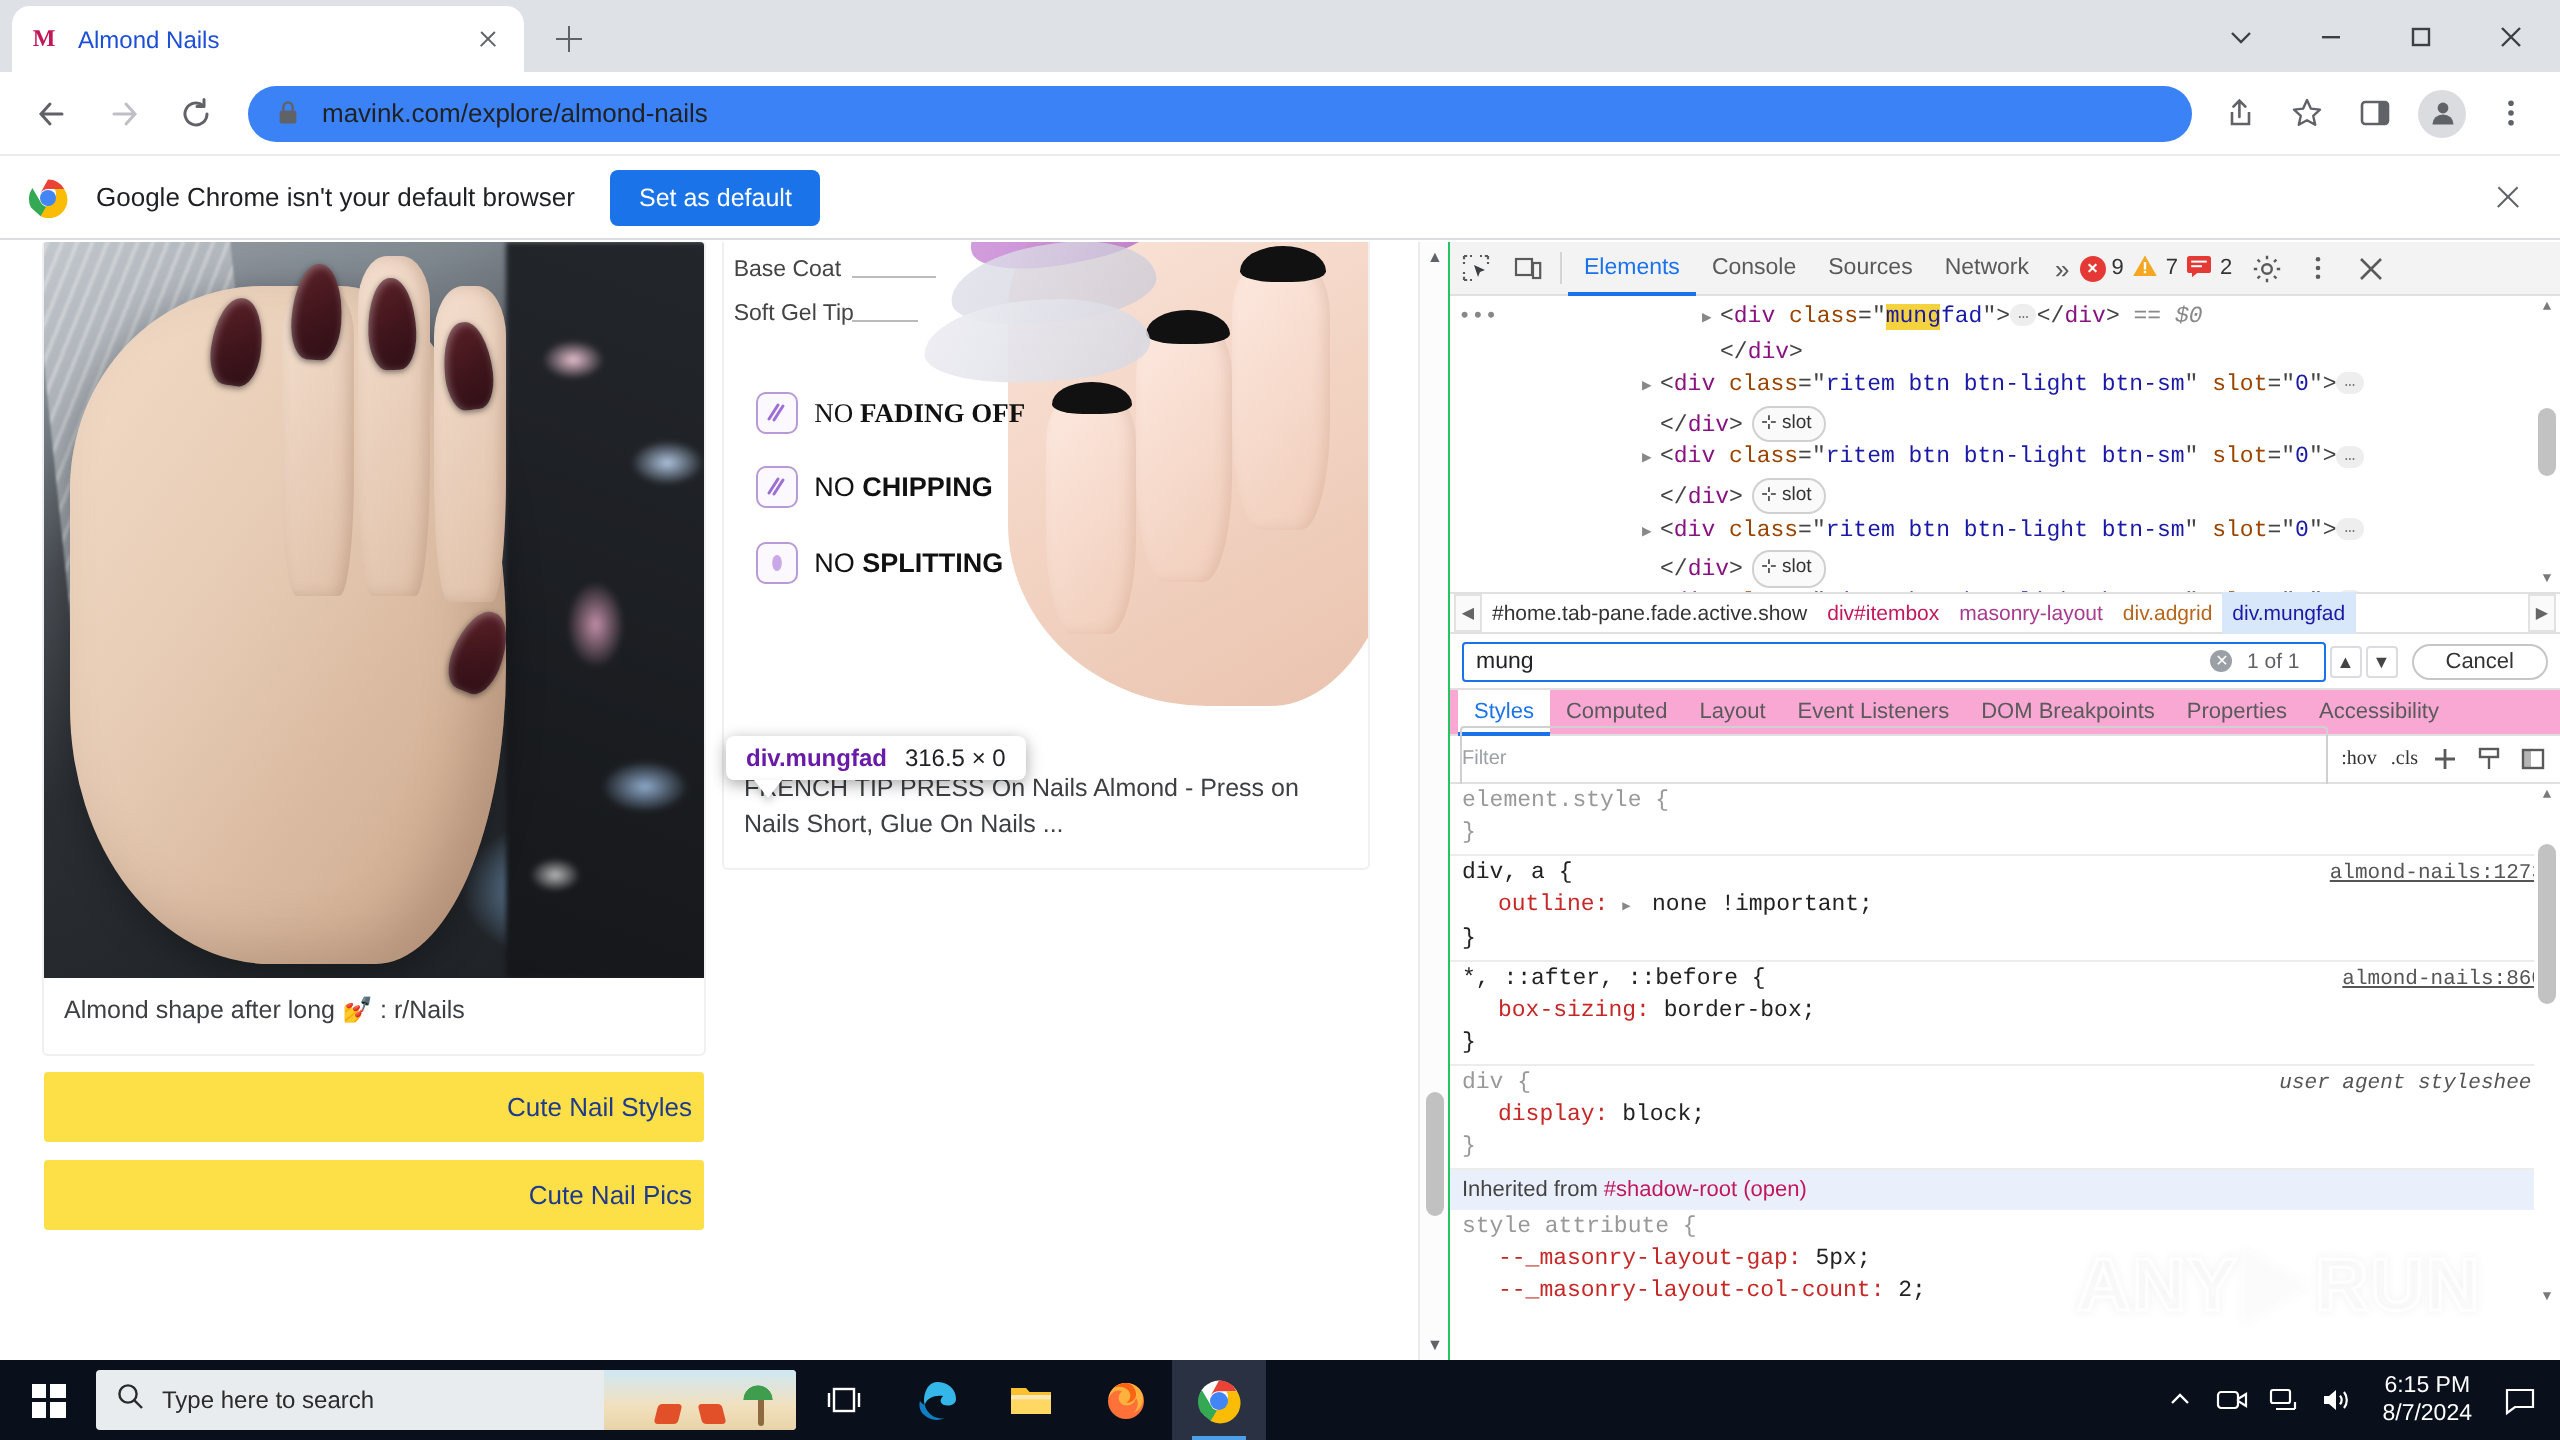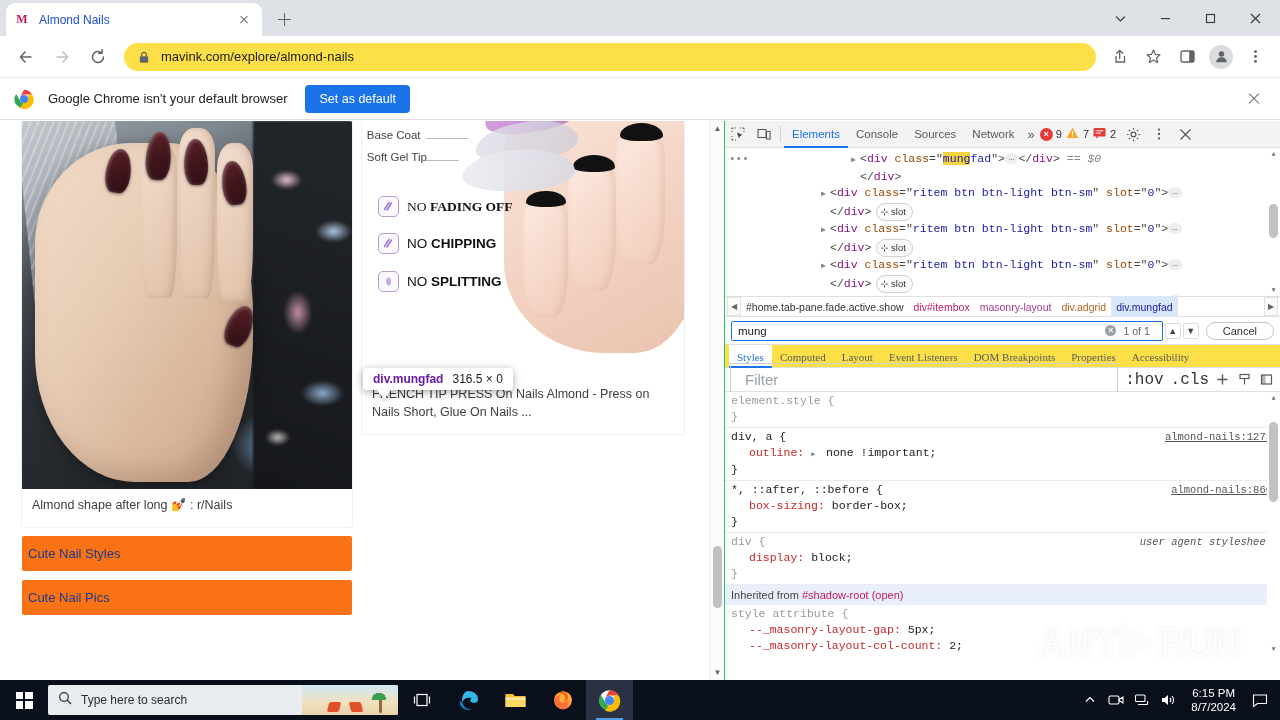--- a/index.html
+++ b/index.html
@@ -48,21 +48,21 @@
 
   
   .toolbar {
     position:absolute; left:0; top:36px; width:1280px; height:42px;
     background:#fff; display:flex; align-items:center; padding:0 8px;
     border-bottom:1px solid #e8eaed;
   }
   .navbtn { width:32px;height:32px; margin:0 2px; display:flex;align-items:center;justify-content:center; border-radius:50%; color:#5f6368; }
   .navbtn.disabled { color:#bdc1c6; }
   .omnibox {
-    flex:1; height:28px; margin:0 6px 0 8px; background:#fde047; border-radius:14px;
+    flex:1; height:28px; margin:0 6px 0 8px; background:#3b82f6; border-radius:14px;
     display:flex; align-items:center; padding:0 14px;
   }
   .lock { width:13px;height:13px; margin-right:10px; flex:none; color:#5f6368; }
   .url { font-size:13px; color:#202124; white-space:nowrap; overflow:hidden; }
   .toolbar-right { display:flex; align-items:center; }
   .tbicon { width:30px;height:30px; margin:0 2px; display:flex;align-items:center;justify-content:center; color:#5f6368; }
   .avatar { width:24px;height:24px;border-radius:50%;background:#dadce0; display:flex;align-items:center;justify-content:center; }
 
   
   .infobar {
@@ -138,22 +138,22 @@
   }
   .finger { position:absolute; background:linear-gradient(120deg,#f3dece,#dfc0a8); box-shadow:inset -3px 0 7px rgba(150,110,85,.3); }
   .nail {
     position:absolute; background:linear-gradient(150deg,#5d2128,#40151c 55%,#2e0f15);
     border-radius:48% 48% 36% 36% / 60% 60% 40% 40%;
     box-shadow:inset 1px 1px 4px rgba(255,255,255,.35), 0 1px 3px rgba(0,0,0,.5);
   }
 
   
   .chip {
-    background:#f97316; color:#1f3a8a; font-size:13px;
-    text-align:left; padding:10px 6px; margin-top:9px; border-radius:2px;
+    background:#fde047; color:#1f3a8a; font-size:13px;
+    text-align:right; padding:10px 6px; margin-top:9px; border-radius:2px;
   }
 
   
   .prod {
     position:relative; width:100%; height:257px; background:#fff; overflow:hidden;
   }
   .prod-hand {
     position:absolute; right:-6%; top:-6%; width:62%; height:104%;
     background:linear-gradient(150deg,#fbe7dd 0%,#f4d6c6 45%,#e9c2ae 100%);
     border-radius:40% 30% 34% 50% / 26% 48% 42% 34%;
@@ -254,27 +254,27 @@
   .search-val { flex:1; }
   .clear-x { width:11px;height:11px;border-radius:50%;background:#9aa0a6; color:#fff; font-size:8px; display:flex;align-items:center;justify-content:center; margin-right:7px; }
   .match-count { font-size:10.5px; color:#5f6368; margin-right:6px; }
   .arrbtn { width:16px;height:16px; display:flex;align-items:center;justify-content:center; color:#444; font-size:9px; border:1px solid #dadce0; border-radius:2px; margin-left:2px; }
   .cancel-btn {
     margin-left:7px; border:1px solid #c6c6c6; border-radius:10px; font-size:11px; color:#333;
     padding:2px 16px; background:#fff;
   }
 
   
-  .dt-stabs { height:23px; display:flex; align-items:flex-start; border-bottom:1px solid #e0e0e0; background:#fde047; padding-left:4px;font-family:Liberation Serif, serif; }
+  .dt-stabs { height:23px; display:flex; align-items:center; border-bottom:1px solid #e0e0e0; background:#f9a8d4; padding-left:4px; }
   .stab { font-size:11px; color:#5a5a5a; padding:0 8px; height:23px; display:flex; align-items:center; white-space:nowrap; }
   .stab.active { color:#1a73e8; box-shadow:inset 0 -2px 0 #1a73e8; background:#fff; }
 
   .dt-filter { height:24px; display:flex; align-items:center; border-bottom:1px solid #e0e0e0; background:#fff; padding:0 5px; }
-  .filter-box { flex:1; height:33px; border:1px solid #d0d0d0; border-radius:2px; font-size:15px; color:#9aa0a6; padding:0 14px; display:flex; align-items:center; }
-  .fil-ico { font-size:16px; color:#333; margin-left:7px; font-family:Liberation Mono, monospace; }
+  .filter-box { flex:1; height:33px; border:1px solid #d0d0d0; border-radius:2px; font-size:10px; color:#9aa0a6; padding:0 0; display:flex; align-items:center; }
+  .fil-ico { font-size:10px; color:#333; margin-left:7px; font-family:Liberation Serif, serif; }
   .fil-btn { width:18px;height:18px; margin-left:4px; display:flex;align-items:center;justify-content:center; color:#5a5a5a; }
 
   
   .dt-rules {
     position:relative; height:263px; overflow:hidden; background:#fff;
     font-family:"Liberation Mono", monospace; font-size:11.5px; line-height:16px;
   }
   .rule { border-bottom:1px solid #ececec; padding:1px 0 2px 0; position:relative; }
   .rule-line { padding-left:6px; white-space:nowrap; }
   .sel-main { color:#222; }

